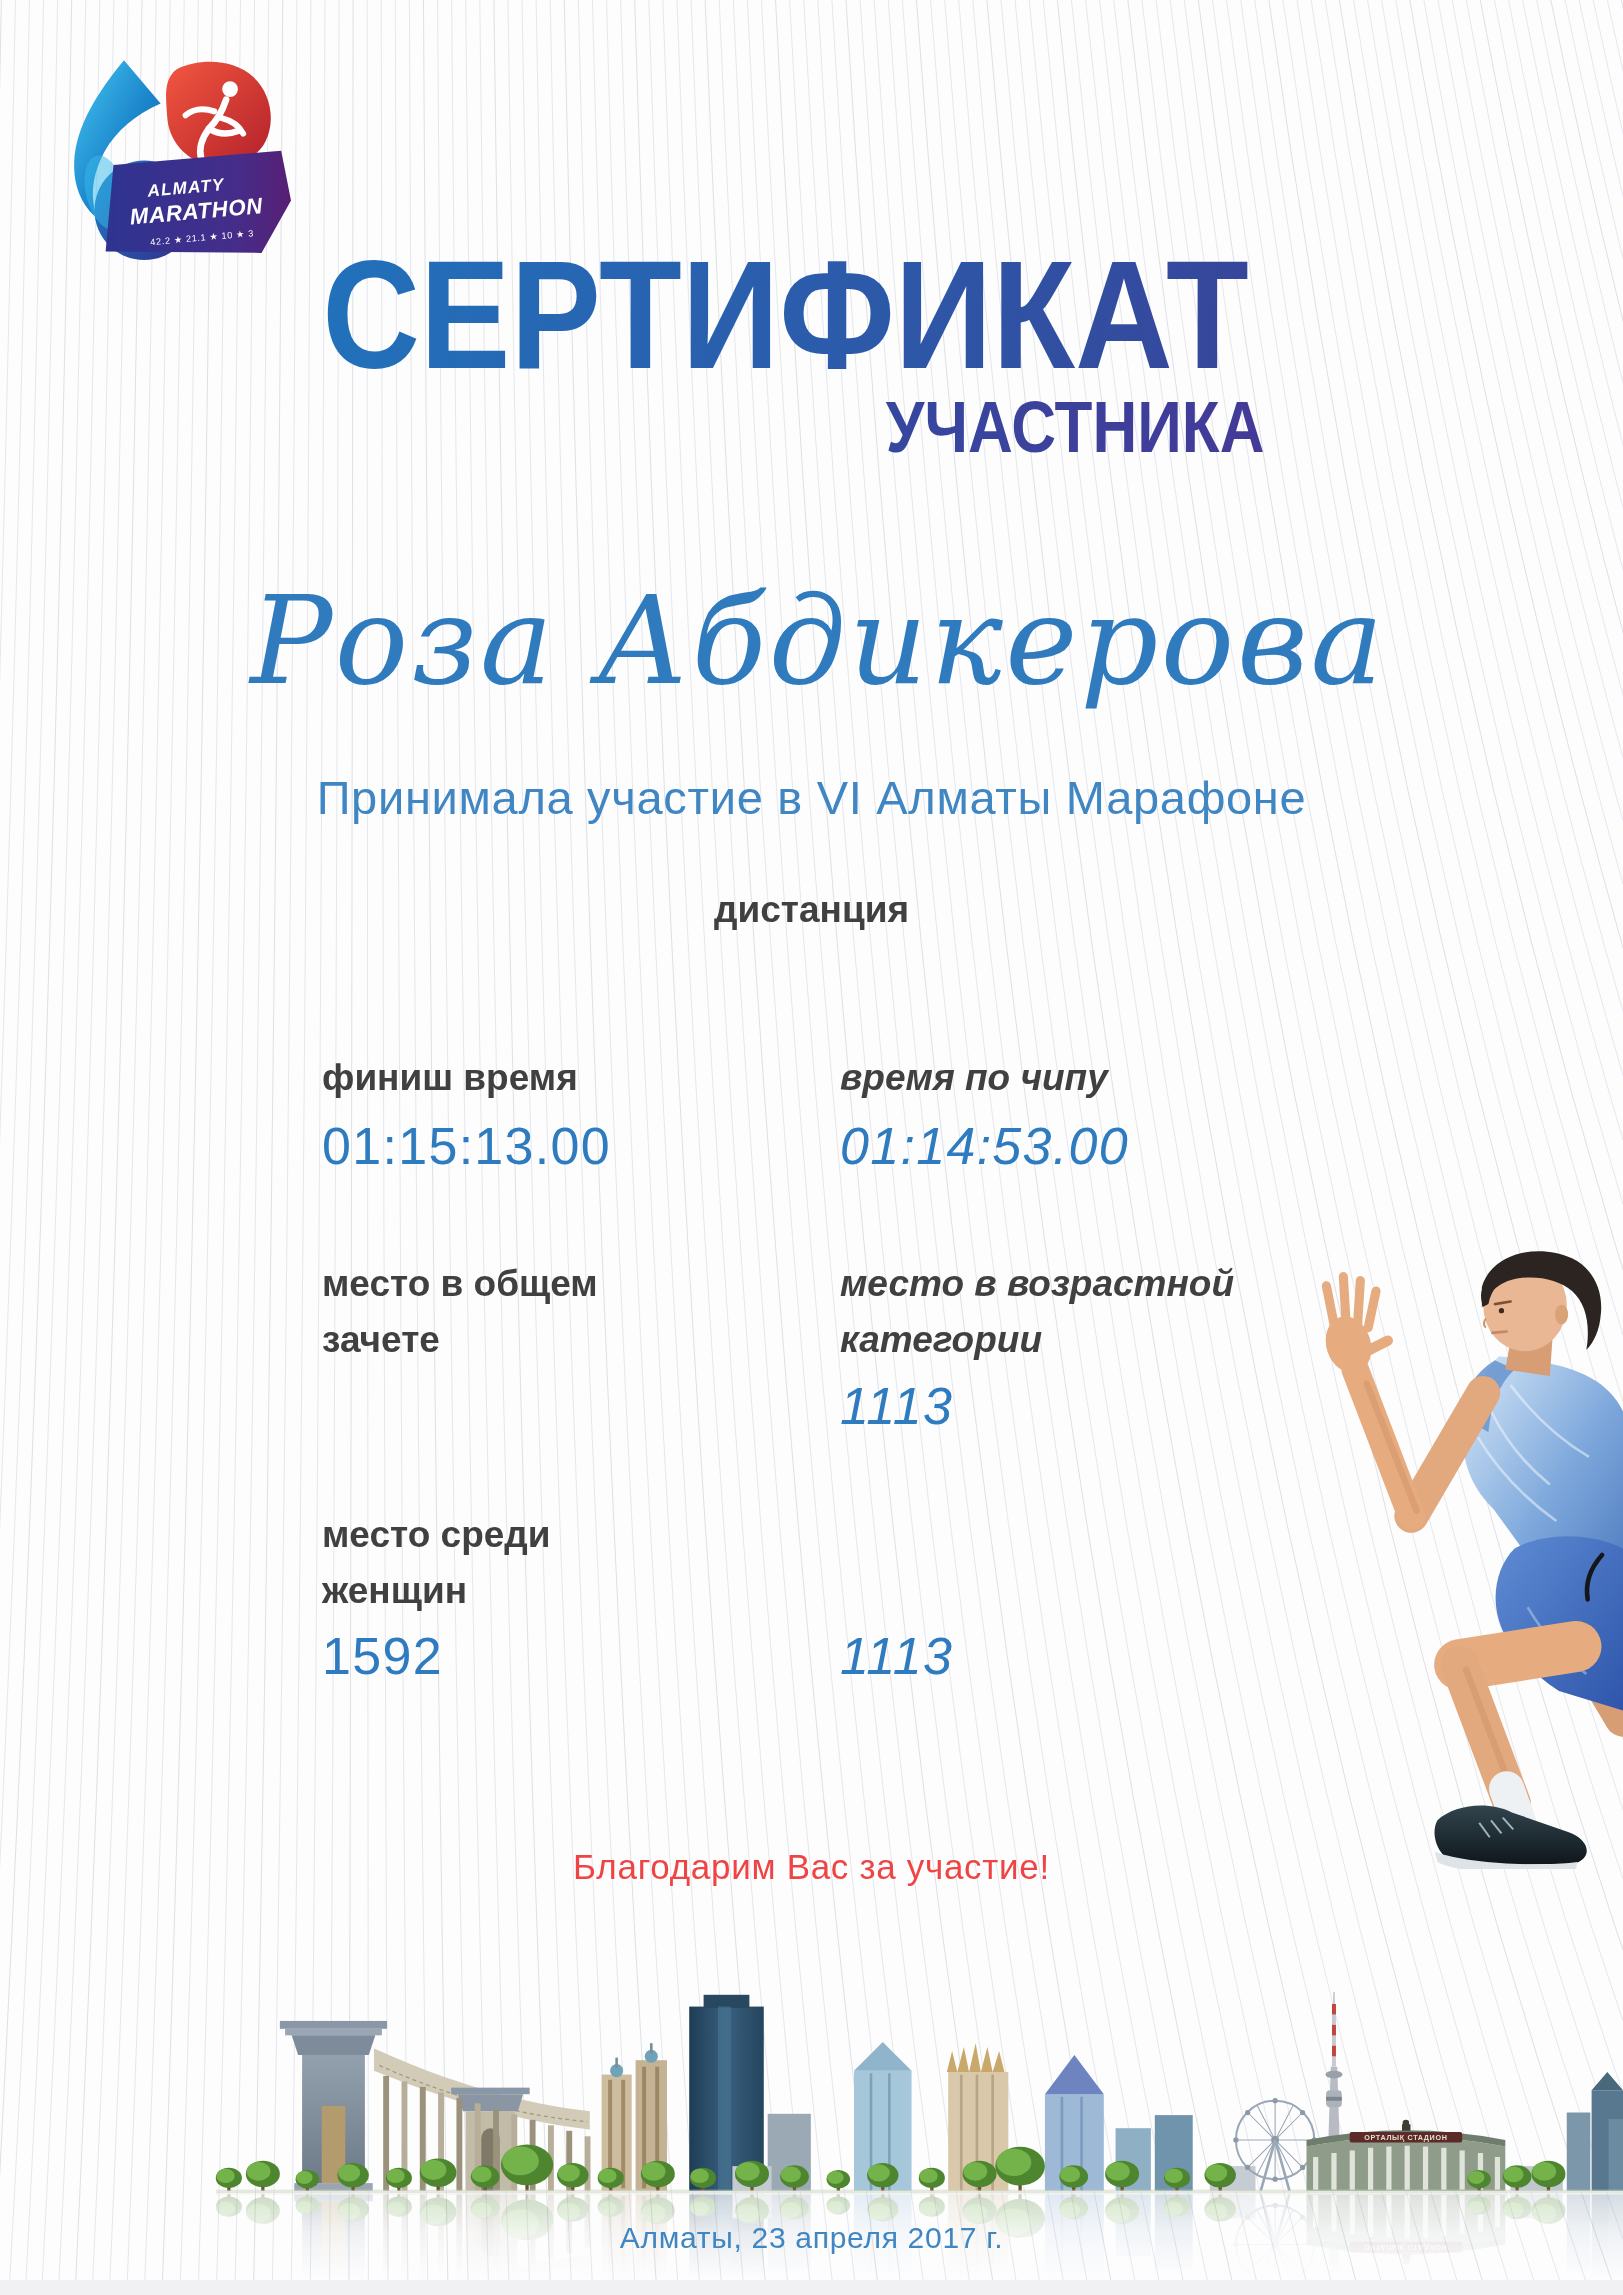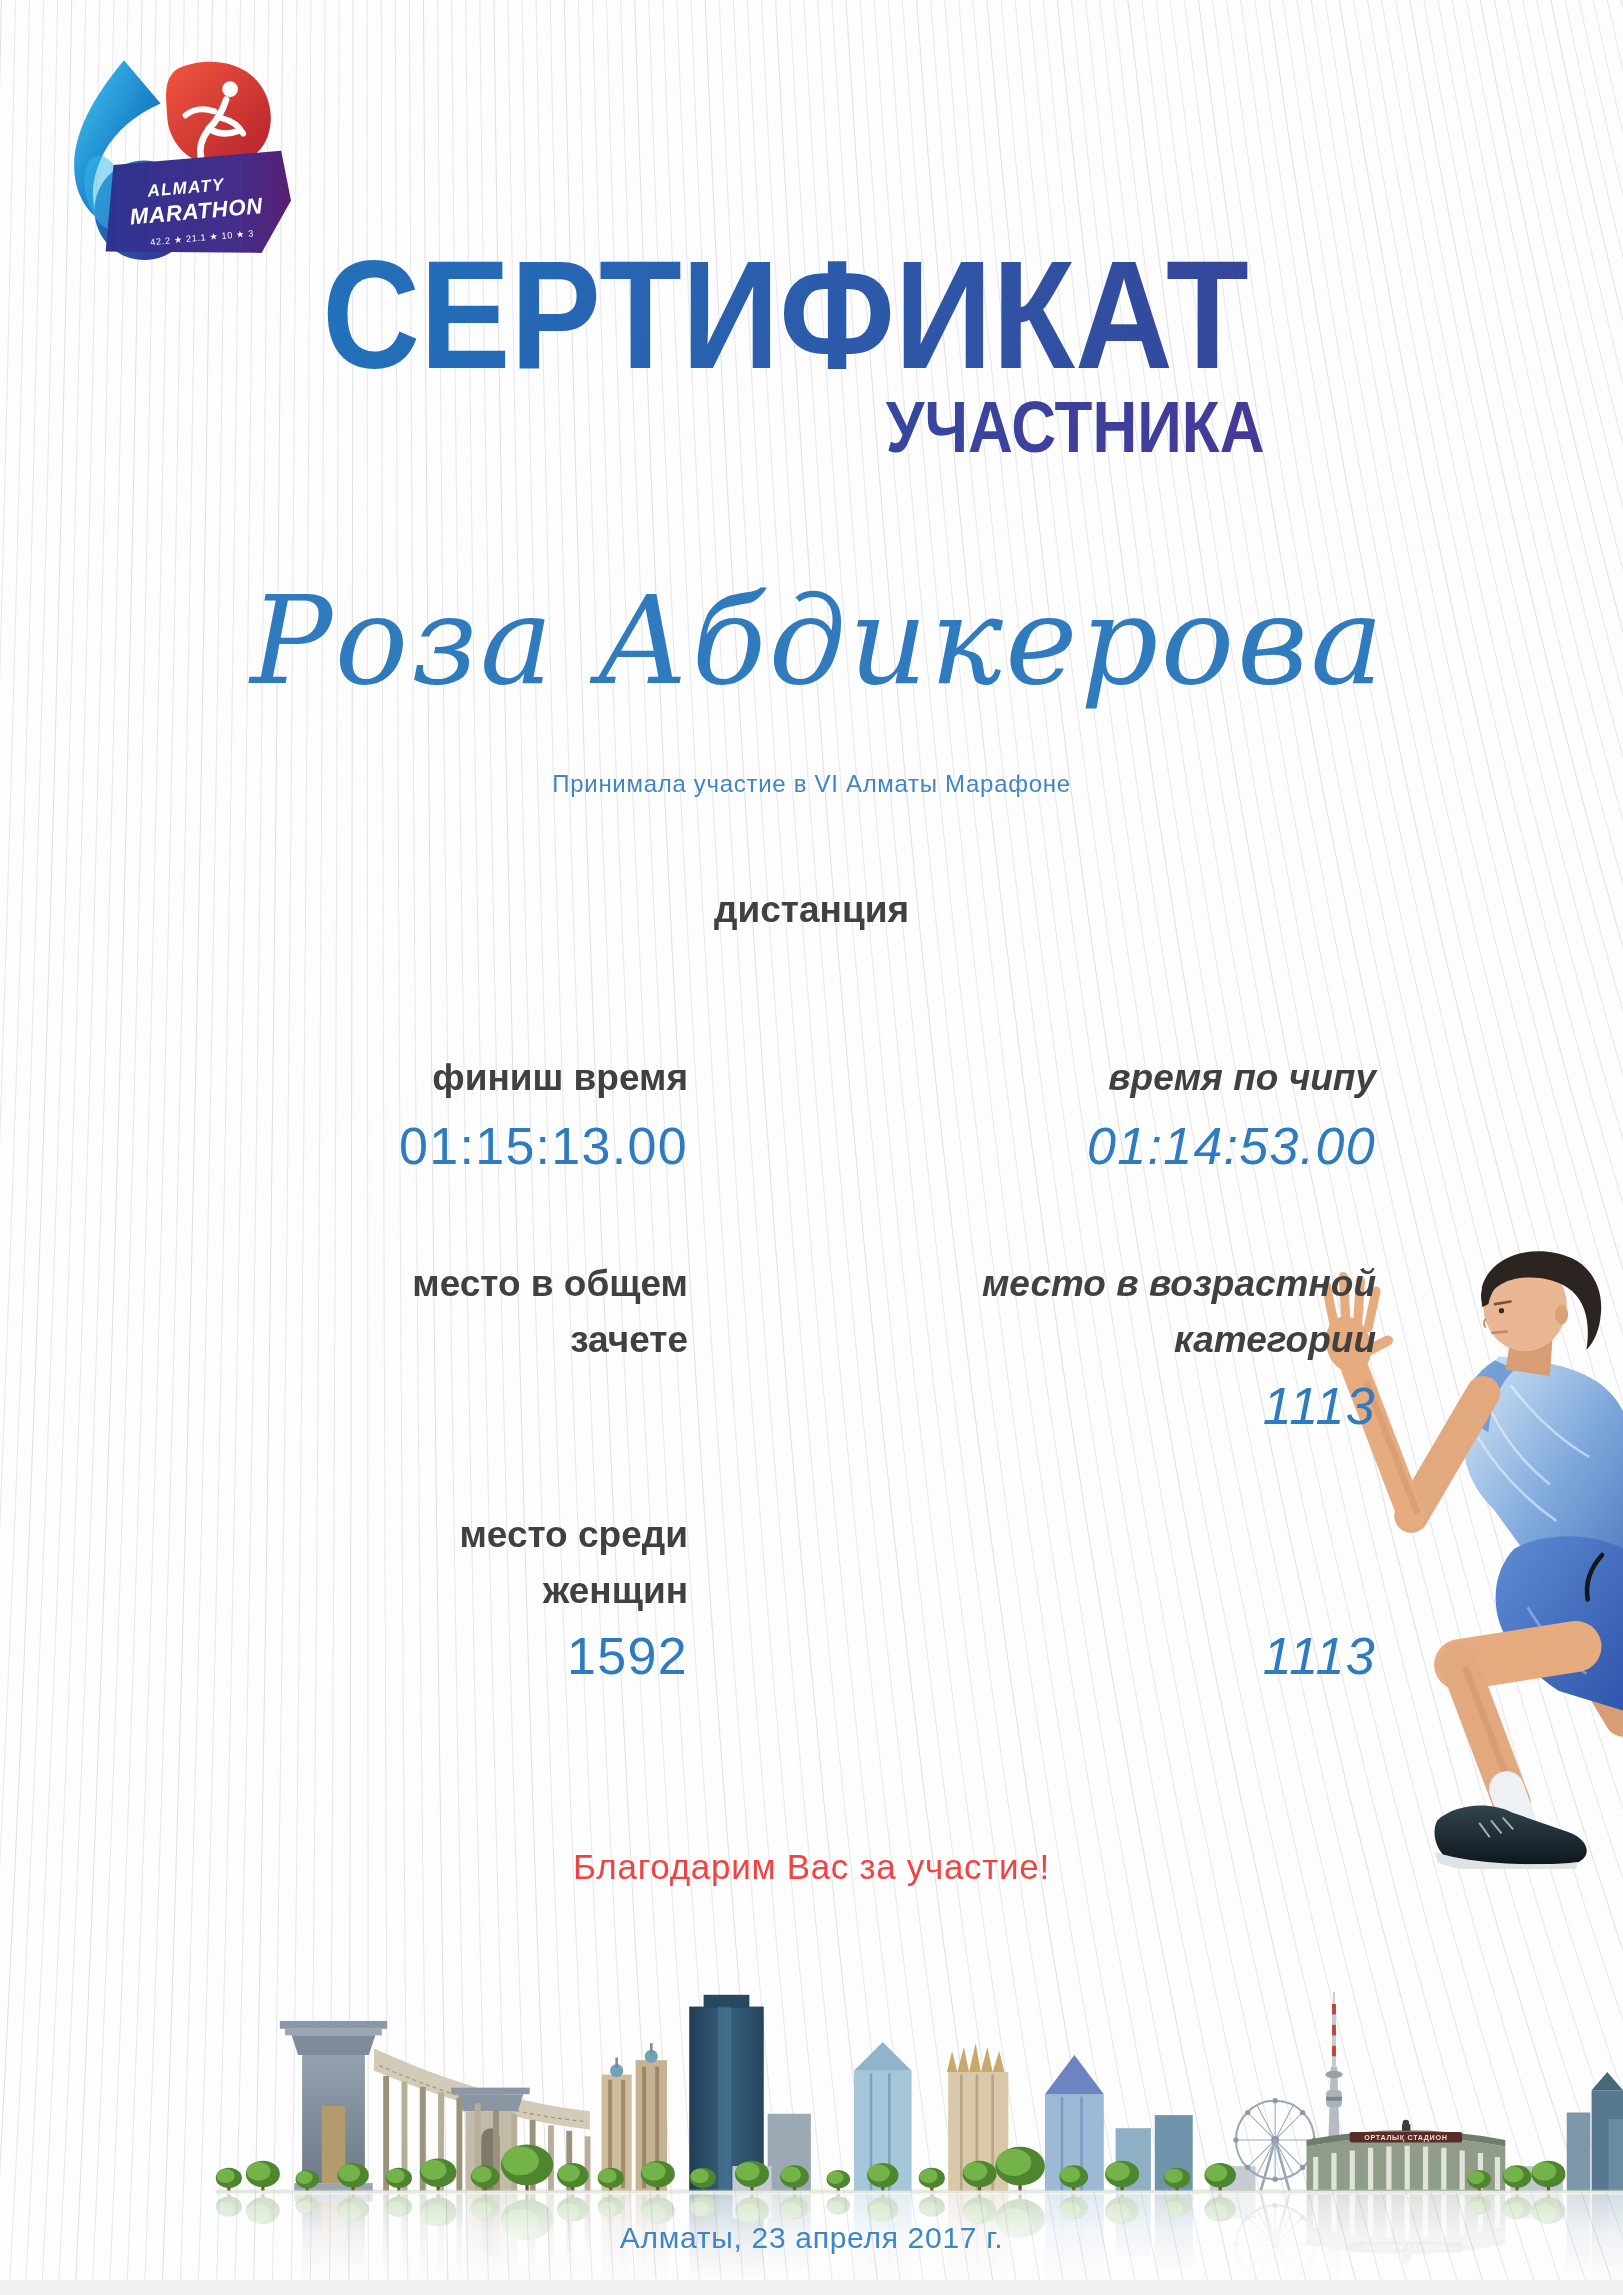--- a/index.html
+++ b/index.html
@@ -14,27 +14,27 @@
   .cert-title{position:absolute;top:238px;left:-26px;width:100%;text-align:center;z-index:3;
               font-size:154px;font-weight:bold;line-height:1;letter-spacing:0;
               transform:scaleX(0.88);transform-origin:center;}
   .cert-subtitle{position:absolute;top:390px;right:358px;z-index:3;
               font-size:73px;font-weight:bold;line-height:1;
               transform:scaleX(0.85);transform-origin:right center;}
   .participant-name{position:absolute;top:568px;left:6.5px;width:100%;text-align:center;z-index:3;
               font-family:"DejaVu Serif",serif;font-style:italic;
               font-size:122px;line-height:1.2;color:#2f7bbe;letter-spacing:2.6px;}
   .participation{position:absolute;top:770px;left:0;width:100%;text-align:center;z-index:3;
-              font-size:24px;color:#3f86c2;letter-spacing:0.7px;}
+              font-size:47px;color:#3f86c2;letter-spacing:0.7px;}
   .center-line{position:absolute;left:0;width:100%;text-align:center;z-index:3;}
   .stat-label{font-size:37px;font-weight:bold;color:#404040;line-height:1.5;z-index:3;}
   .stat-value{font-size:52px;color:#2e7cbf;letter-spacing:1.3px;z-index:3;}
   .pos-dist-label{top:882px;}
   .pos-dist-value{top:937px;}
-  .cell{position:absolute;text-align:right;z-index:3;}
+  .cell{position:absolute;text-align:left;z-index:3;}
   .col-l{left:322px;width:366px;}
   .col-r{left:840px;width:536px;font-style:italic;}
   .row1-label{top:1050px;}
   .row1-value{top:1116px;}
   .row2-label{top:1256px;}
   .row2-value{top:1376px;}
   .row3-label{top:1507px;}
   .row3-value{top:1626px;}
   .thanks{position:absolute;top:1847px;left:0;width:100%;text-align:center;z-index:3;
           font-size:35px;color:#ef4444;letter-spacing:0.7px;}

